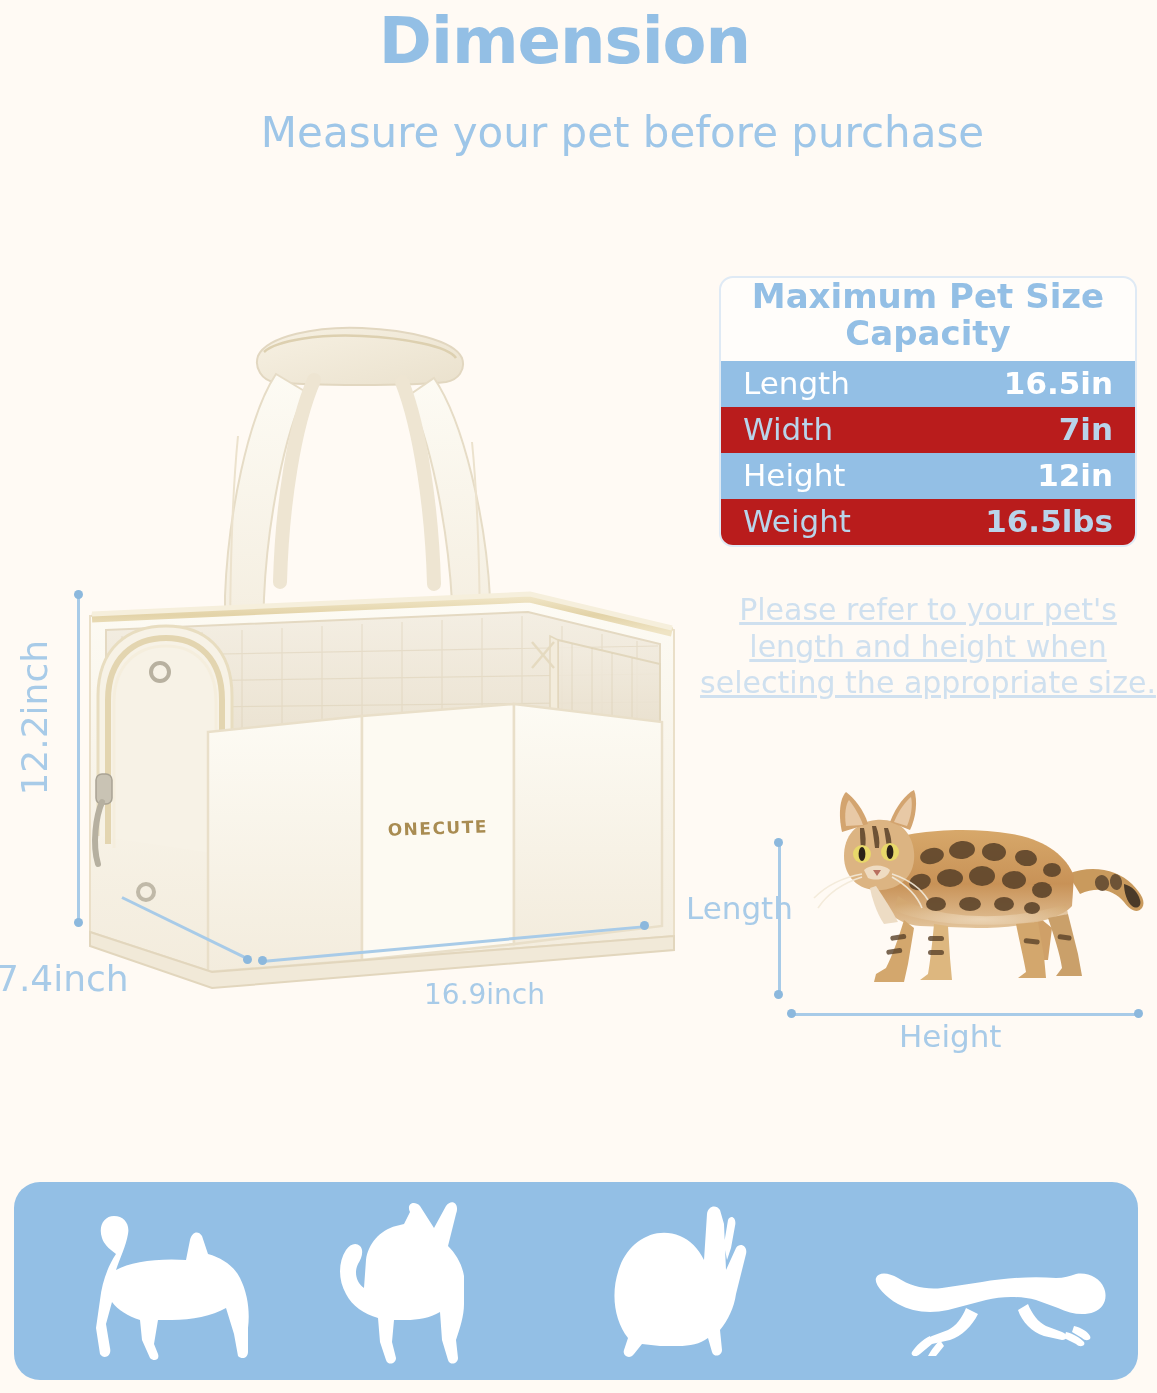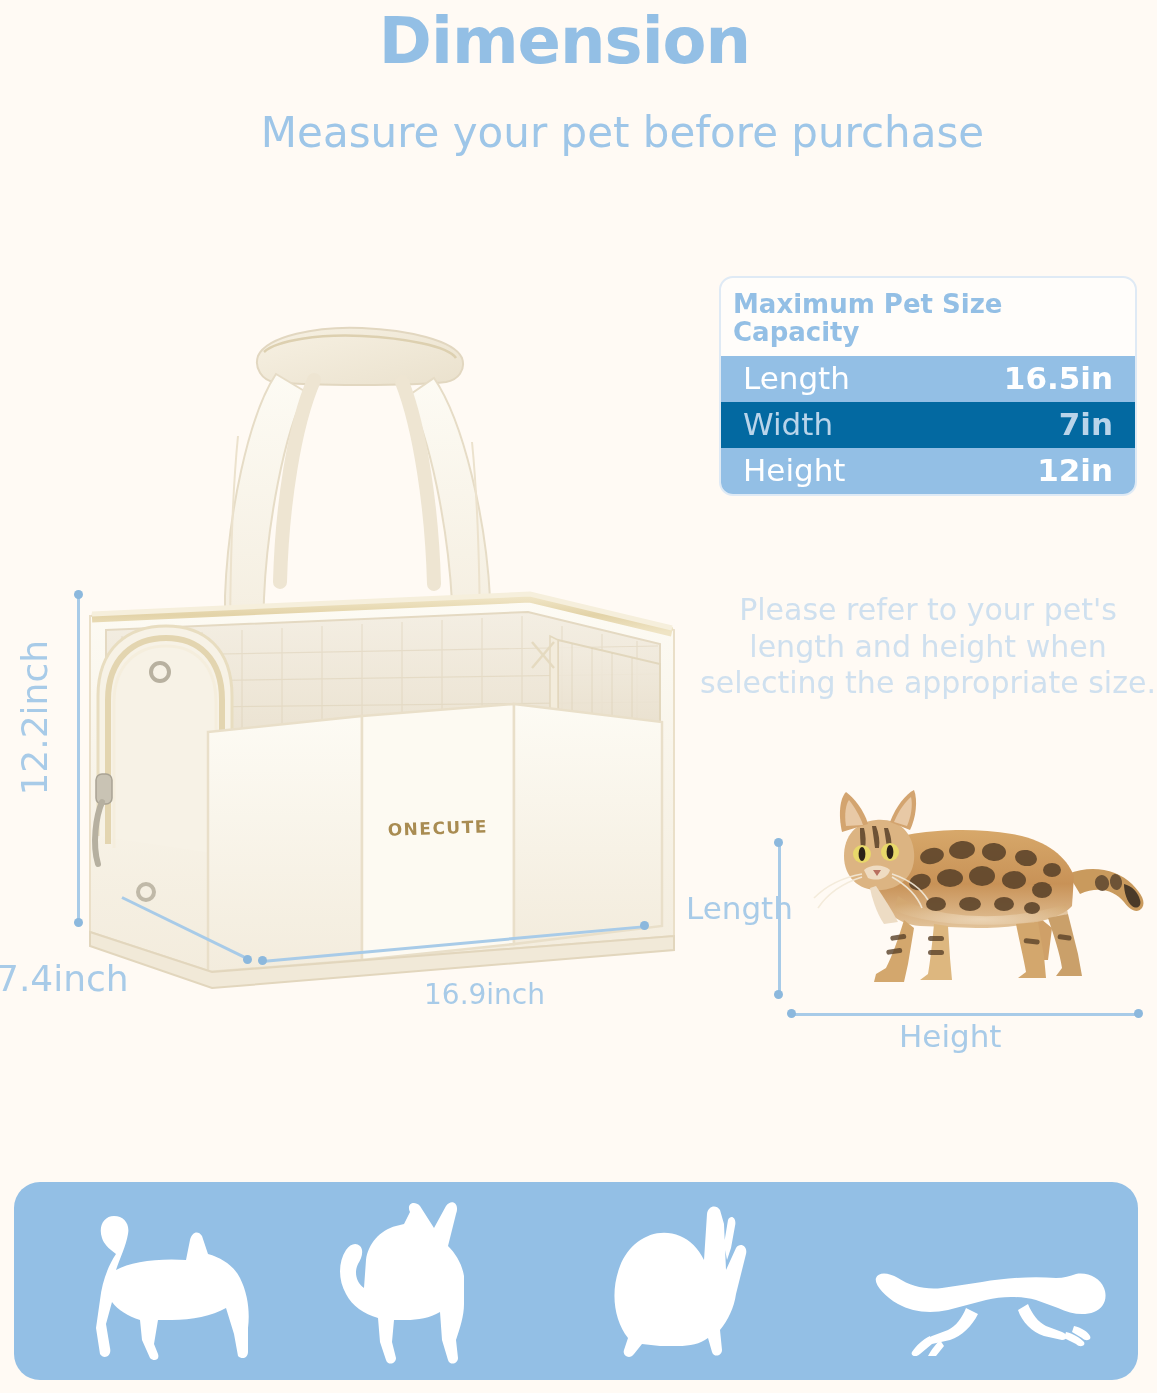--- a/index.html
+++ b/index.html
@@ -21,35 +21,35 @@
     font-size:42px;font-weight:400;color:#9ec6e8;padding-left:44px;
   }
 
   
   .card{
     position:absolute;left:719px;top:276px;width:418px;
     border:2px solid #dfeaf5;border-radius:14px;background:#fffdfa;
     box-sizing:border-box;overflow:hidden;
   }
   .card-title{
-    text-align:left;font-size:26px;font-weight:700;color:#93bfe5;
-    line-height:1.08;padding:12px 12px 10px;
+    text-align:center;font-size:34px;font-weight:700;color:#93bfe5;
+    line-height:1.08;padding:0 12px 10px;
   }
   .trow{
     display:flex;align-items:center;justify-content:space-between;
     padding:4px 22px 6px;font-size:31px;box-sizing:border-box;
   }
   .trow.alt{background:#93bfe5;color:#ffffff;}
-  .trow.plain{background:#0369a1;color:#b9d4ea;}
+  .trow.plain{background:#b91c1c;color:#b9d4ea;}
   .trow .k{font-weight:400;}
   .trow .v{font-weight:700;}
 
   .note{
     position:absolute;left:700px;top:592px;width:456px;text-align:center;
-    font-size:30px;line-height:1.22;color:#cfe0ef;
+    font-size:30px;line-height:1.22;color:#cfe0ef;text-decoration:underline;
   }
 
   
   .meas{position:absolute;color:#a8cbe8;font-size:34px;white-space:nowrap;}
   .meas-v{
     left:14px;top:640px;
     transform-origin:left top;transform:rotate(-90deg) translateX(-100%);
     font-size:36px;
   }
   .meas-w{left:-4px;top:958px;font-size:36px;}
@@ -222,20 +222,24 @@
       <span class="v">16.5in</span>
     </div>
     <div class="trow plain">
       <span class="k">Width</span>
       <span class="v">7in</span>
     </div>
     <div class="trow alt">
       <span class="k">Height</span>
       <span class="v">12in</span>
     </div>
+    <div class="trow plain">
+      <span class="k">Weight</span>
+      <span class="v">16.5lbs</span>
+    </div>
   </div>
 
   <div class="note">Please refer to your pet's length and height when selecting the appropriate size.</div>
 
   <div style="position:absolute;left:780px;top:778px;width:370px;height:232px;">
     <svg viewBox="0 0 370 232" xmlns="http://www.w3.org/2000/svg">
       <defs>
         <linearGradient id="fur" x1="0" y1="0" x2="0" y2="1">
           <stop offset="0%" stop-color="#d7a86a"></stop>
           <stop offset="55%" stop-color="#c89257"></stop>

